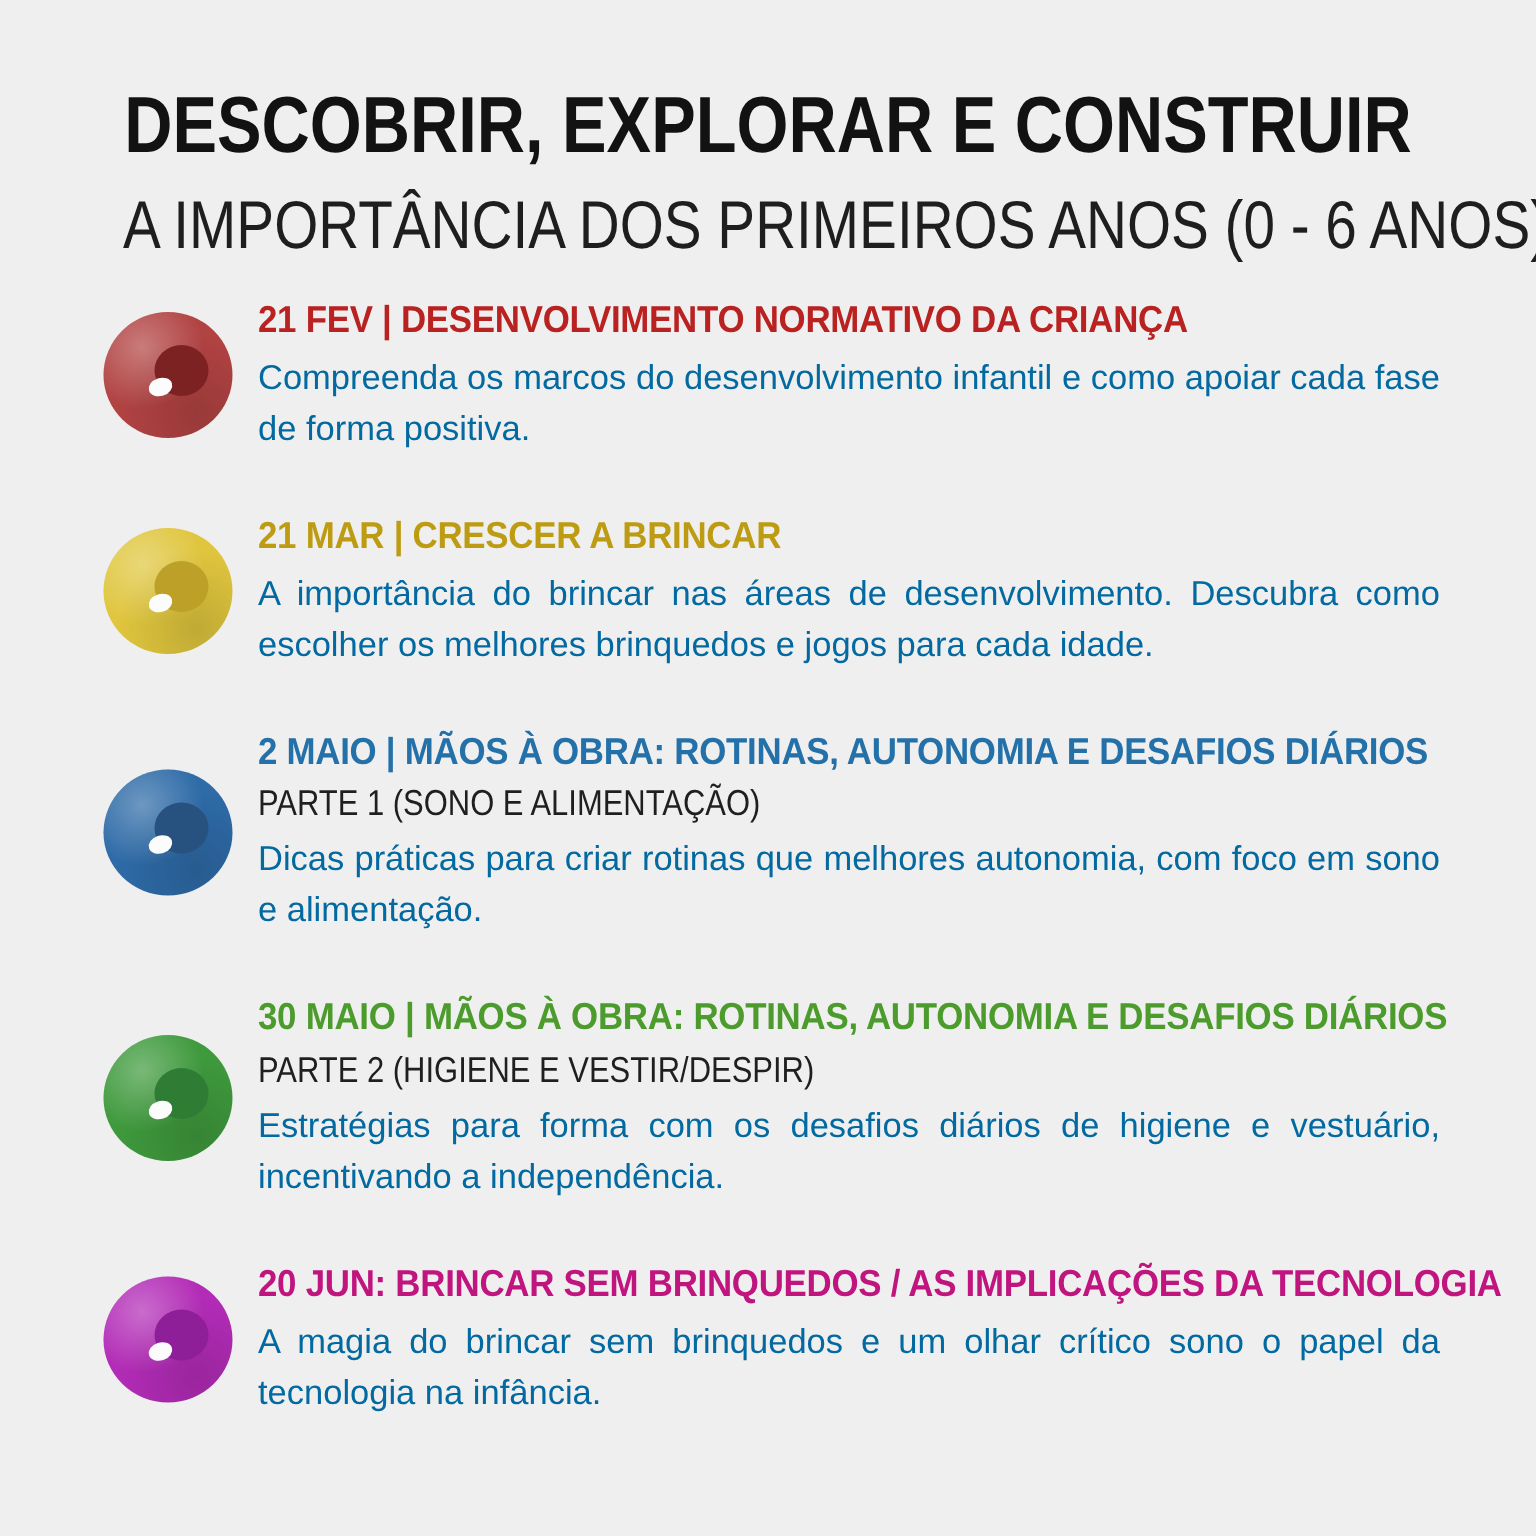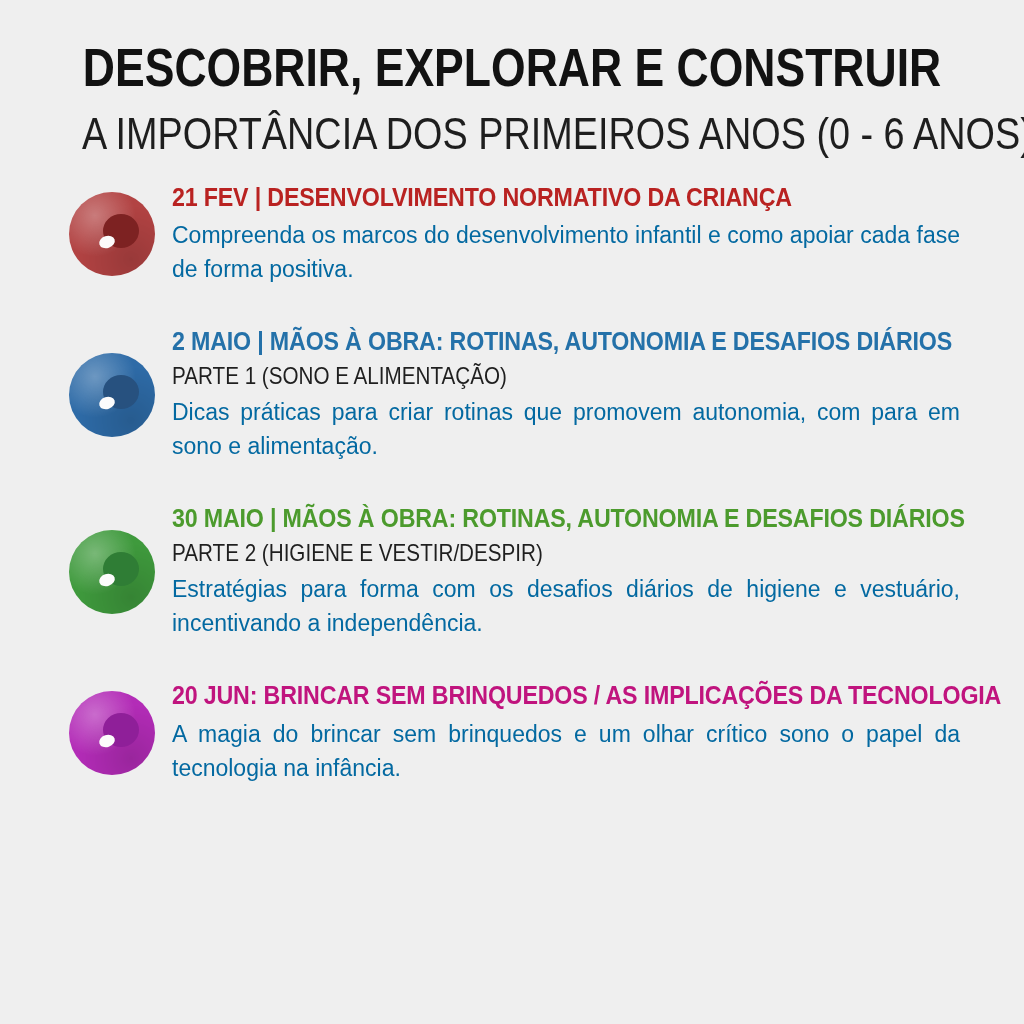--- a/index.html
+++ b/index.html
@@ -3,21 +3,21 @@
 <meta charset="utf-8">
 <style>
   * { margin:0; padding:0; box-sizing:border-box; }
   html,body { width:1024px; height:1024px; }
   body {
     background:#efefef;
     font-family:"Liberation Sans", sans-serif;
     overflow:hidden;
     color:#1a1a1a;
   }
-  .poster { width:1024px; height:1024px; padding-top:40px; }
+  .poster { width:1024px; height:1024px; padding-top:56px; }
 
   .title {
     text-align:center;
     font-size:53px;
     font-weight:700;
     color:#121212;
     line-height:1.05;
     transform:scaleX(0.84);
     transform-origin:center;
     white-space:nowrap;
@@ -125,32 +125,44 @@
           <div class="bead-hole" style="background-color: rgb(125, 34, 34);"></div>
           <div class="bead-shine"></div>
         </div>
       </div>
       <div class="text-col">
         <div class="session-heading" style="color: rgb(185, 34, 33);">21 FEV | DESENVOLVIMENTO NORMATIVO DA CRIANÇA</div>
         <div class="session-desc">Compreenda os marcos do desenvolvimento infantil e como apoiar cada fase de forma positiva.</div>
       </div>
     </div>
 
+    <div class="session-row">
+      <div class="icon-col">
+        <div class="bead" style="background-color: rgb(224, 198, 62);">
+          <div class="bead-hole" style="background-color: rgb(189, 160, 39);"></div>
+          <div class="bead-shine"></div>
+        </div>
+      </div>
+      <div class="text-col">
+        <div class="session-heading" style="color: rgb(189, 156, 19);">21 MAR | CRESCER A BRINCAR</div>
+        <div class="session-desc">A importância do brincar nas áreas de desenvolvimento. Descubra como escolher os melhores brinquedos e jogos para cada idade.</div>
+      </div>
+    </div>
 
     <div class="session-row">
       <div class="icon-col">
         <div class="bead" style="background-color: rgb(46, 107, 167);">
           <div class="bead-hole" style="background-color: rgb(39, 81, 127);"></div>
           <div class="bead-shine"></div>
         </div>
       </div>
       <div class="text-col">
         <div class="session-heading" style="color: rgb(36, 113, 169);">2 MAIO | MÃOS À OBRA: ROTINAS, AUTONOMIA E DESAFIOS DIÁRIOS</div>
         <div class="session-part">PARTE 1 (SONO E ALIMENTAÇÃO)</div>
-        <div class="session-desc">Dicas práticas para criar rotinas que promovem autonomia, com para em sono e alimentação.</div>
+        <div class="session-desc">Dicas práticas para criar rotinas que melhores autonomia, com foco em sono e alimentação.</div>
       </div>
     </div>
 
     <div class="session-row">
       <div class="icon-col">
         <div class="bead" style="background-color: rgb(63, 154, 61);">
           <div class="bead-hole" style="background-color: rgb(47, 125, 53);"></div>
           <div class="bead-shine"></div>
         </div>
       </div>

